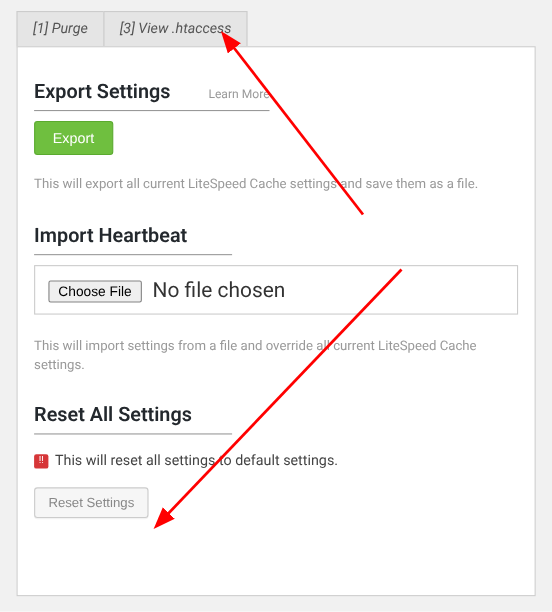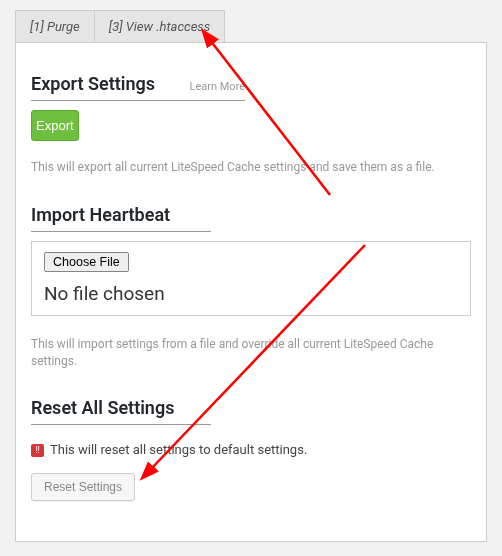--- a/index.html
+++ b/index.html
@@ -56,41 +56,40 @@
   .learn-more {
     font-size: 11px;
     color: #999;
     font-weight: 400;
     margin-left: 30px;
   }
   .btn-green {
     background: #6fbf3f;
     color: #fff;
     border: 1px solid #5aaa2e;
-    padding: 7px 4px;
+    padding: 7px 16px;
     font-size: 13px;
     border-radius: 3px;
     cursor: pointer;
   }
   .desc {
     font-size: 12px;
     color: #999;
     margin-top: 18px;
     margin-bottom: 28px;
     line-height: 1.4;
   }
   .file-wrap {
     border: 1px solid #ccc;
     padding: 10px 12px;
     display: flex;
-    align-items: flex-start;
+    align-items: flex-end;
     gap: 10px;
     margin-bottom: 20px;
     width: 100%;
-    flex-direction: column;
   }
   .btn-choose {
     font-size: 12.5px;
     padding: 2px 8px;
     border: 1px solid #848484;
     background: #efefef;
     border-radius: 2px;
     cursor: pointer;
   }
   .file-text { font-size: 19px; color: #333; }

